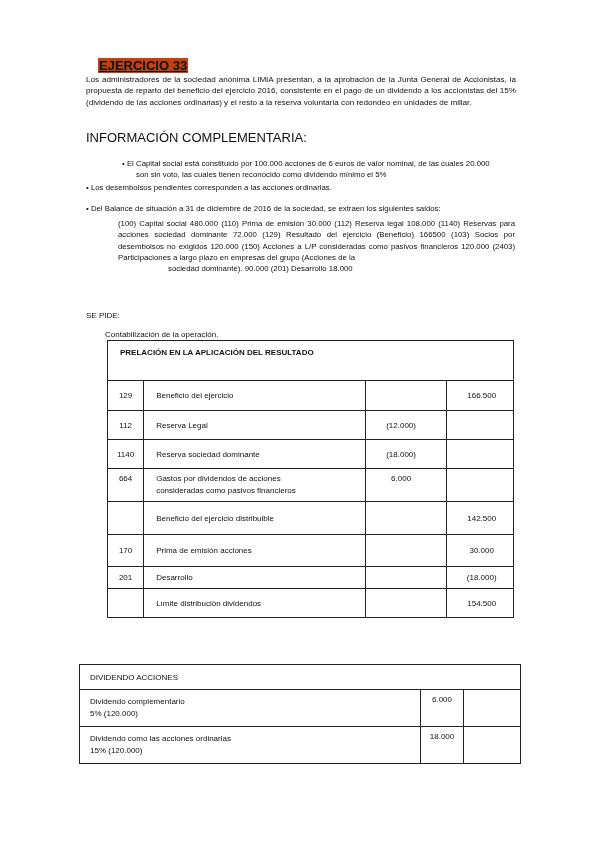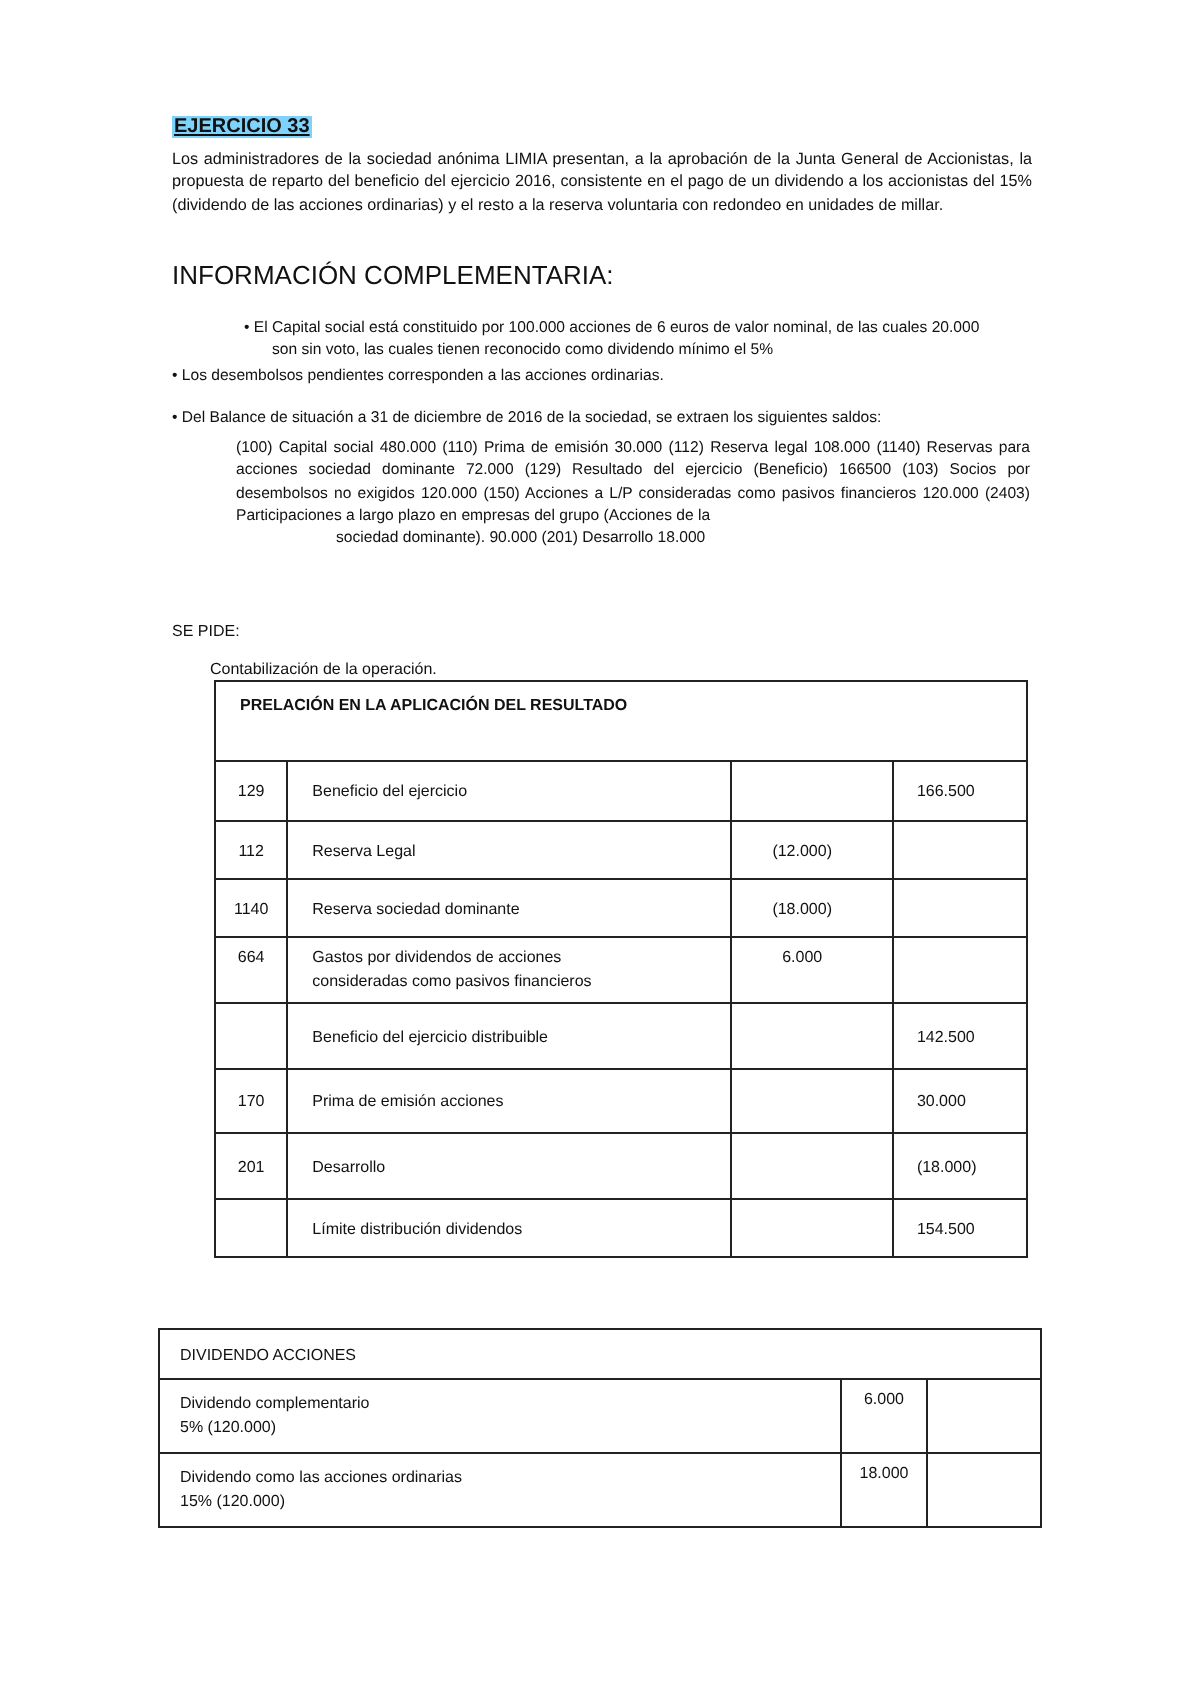--- a/index.html
+++ b/index.html
@@ -1,34 +1,34 @@
 <!DOCTYPE html>
 <html><head>
 <meta charset="utf-8">
 <style>
   html, body { margin:0; padding:0; background:#ffffff; }
   body { width:600px; height:848px; position:relative; overflow:hidden;
          font-family:"Liberation Sans", sans-serif; color:#111; }
   .abs { position:absolute; }
-  .title { left:86px; top:58px; font-size:10px; font-weight:bold; background:#7dd3fc; padding:0 1px; text-decoration:underline; }
+  .title { left:98px; top:58px; font-size:13px; font-weight:bold; background:#c2410c; padding:0 1px; text-decoration:underline; }
   .para { left:86px; top:74px; width:430px; font-size:8.1px; line-height:11.3px; text-align:justify; }
   .subhead { left:86px; top:130px; font-size:13px; }
   .bullet { left:86px; font-size:7.8px; line-height:11px; width:435px; }
   .bullet .ind { padding-left:14px; display:block; }
   .balances { left:118px; top:218px; width:397px; font-size:7.8px; line-height:11.3px; text-align:justify; }
   .balances .last { padding-left:50px; display:block; text-align:left; }
   .sepide { left:86px; top:311px; font-size:8px; }
   .contab { left:105px; top:330px; font-size:8px; }
   table { border-collapse:collapse; position:absolute; font-size:8px; }
   td { border:1.4px solid #222; padding:0; vertical-align:middle; }
   #t1 { left:107px; top:340px; width:407px; }
   #t1 td.code { width:41px; text-align:center; font-weight:normal; }
   #t1 td.desc { width:208px; padding-left:12px; }
   #t1 td.c1 { width:84px; text-align:center; padding-right:10px; }
-  #t1 td.c2 { width:52px; text-align:left; padding-right:8px;padding-left:11px; }
+  #t1 td.c2 { width:52px; text-align:center; padding-right:8px;padding-left:11px; }
   #t1 td.hdr { padding-left:12px; font-weight:bold; height:32px; vertical-align:top; padding-top:7px; }
   #t2 { left:79px; top:664px; width:442px; }
   #t2 td.desc { padding-left:10px; }
   #t2 td.c1 { width:42px; text-align:center; vertical-align:top; padding-top:5px; }
   #t2 td.c2 { width:50px; text-align:right; padding-right:6px; }
   #t2 td.hdr { padding-left:10px; height:24px; }
 </style>
 </head>
 <body>
 
@@ -85,21 +85,21 @@
     <td class="desc">Beneficio del ejercicio distribuible</td>
     <td class="c1"></td>
     <td class="c2">142.500</td>
   </tr>
   <tr style="height:32px">
     <td class="code">170</td>
     <td class="desc">Prima de emisión acciones</td>
     <td class="c1"></td>
     <td class="c2">30.000</td>
   </tr>
-  <tr style="height:33px">
+  <tr style="height:22px">
     <td class="code">201</td>
     <td class="desc">Desarrollo</td>
     <td class="c1"></td>
     <td class="c2">(18.000)</td>
   </tr>
   <tr style="height:29px">
     <td class="code"></td>
     <td class="desc">Límite distribución dividendos</td>
     <td class="c1"></td>
     <td class="c2">154.500</td>

